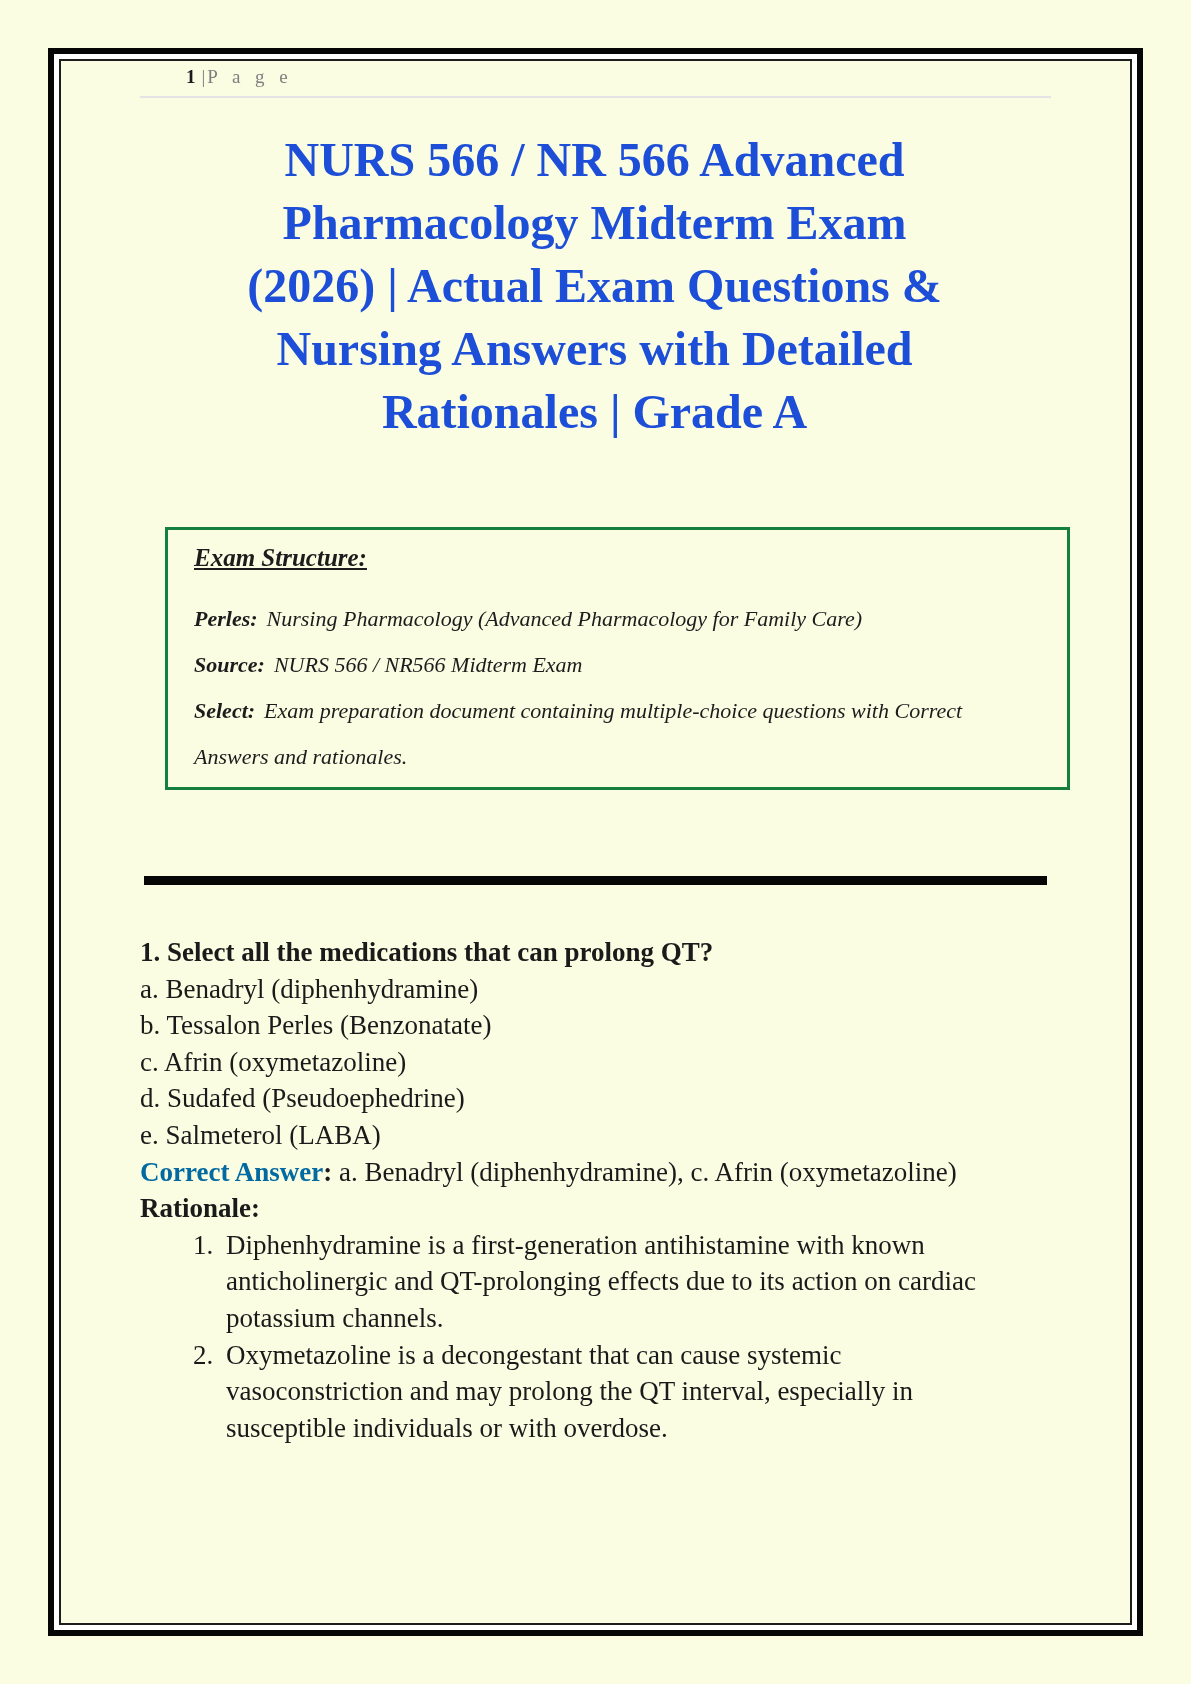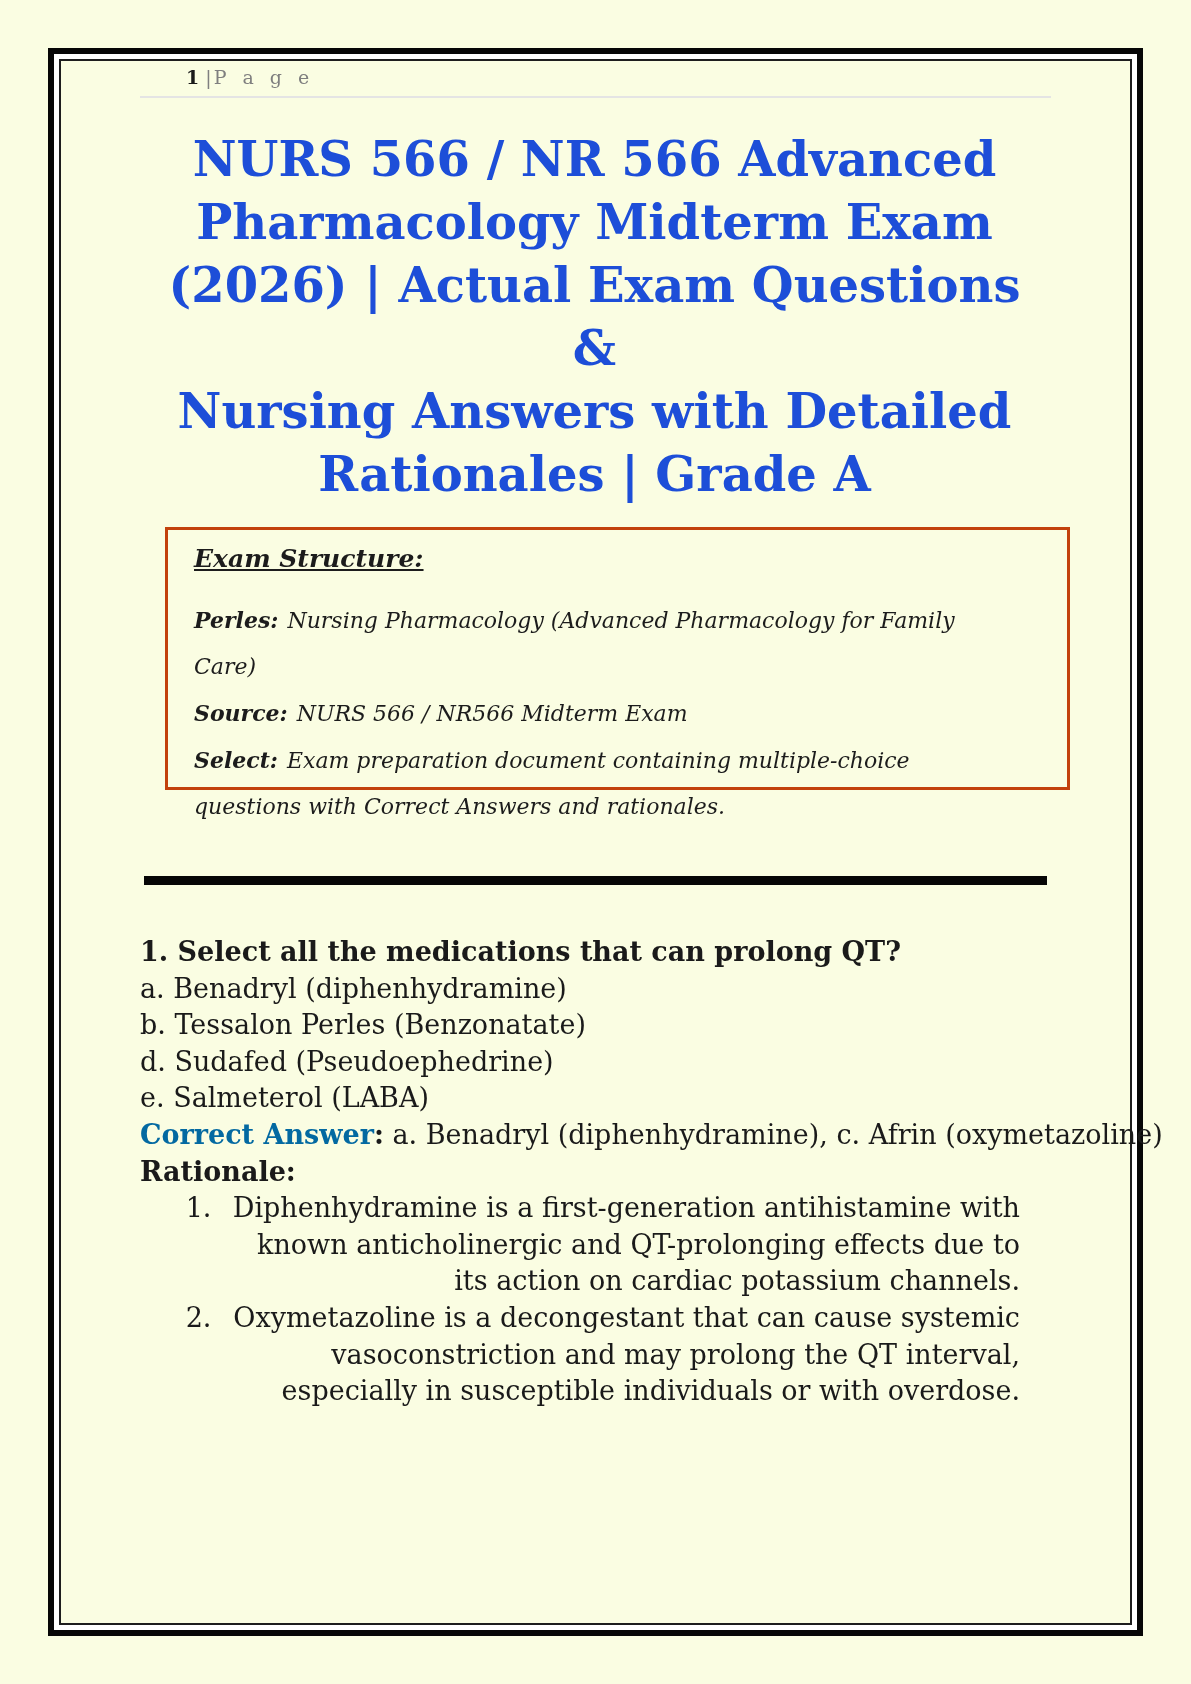--- a/index.html
+++ b/index.html
@@ -4,21 +4,21 @@
 <style>
   html,body { margin:0; padding:0; }
   body {
     width:1191px; height:1684px;
     background:#FAFDE2;
     font-family:"DejaVu Serif", serif;
     color:#1a1a1a;
     position:relative;
     overflow:hidden;
   }
-  .page { position:absolute; inset:0; }
+  .page { position:absolute; inset:0;font-family:Liberation Serif, serif; }
 
   
   .frame {
     position:absolute; left:48px; top:48px;
     width:1095px; height:1588px;
     box-sizing:border-box;
     border:6px solid #060606;
     background:#ffffff;
     z-index:1;
   }
@@ -49,21 +49,21 @@
     text-align:center;
     font-weight:bold; font-size:48px; line-height:63px;
     color:#1d4ed8;
   }
 
   
   .exam-box {
     position:absolute; left:165px; top:527px;
     width:905px; height:263px;
     box-sizing:border-box;
-    border:3px solid #c2410c;
+    border:3px solid #15803d;
     padding:14px 26px 10px 26px;
     font-style:italic;
     color:#1c1c1c;
   }
   .exam-heading {
     font-size:25px; font-weight:bold;
     text-decoration:underline;
     margin-bottom:24px;
   }
   .exam-field {
@@ -86,21 +86,21 @@
   }
   .q-heading { font-weight:bold; }
   .q-option  { font-weight:normal; }
   .answer-line { white-space:nowrap; }
   .answer-label { color:#0369a1; font-weight:bold; }
   .answer-colon { color:#1a1a1a; font-weight:bold; }
   .answer-text  { font-weight:normal; }
   .rationale-label { font-weight:bold; }
   ol.rationale {
     margin:0; box-sizing:border-box;
-    width:880px; padding-left:80px;text-align:right;
+    width:880px; padding-left:80px;
   }
   ol.rationale li { padding-left:6px; }
 </style>
 </head>
 <body>
 
 <div class="page">
 
   <div class="frame">
     <div class="frame-inner"></div>
@@ -133,20 +133,21 @@
         <span class="flabel">Select:</span><span class="fvalue">Exam preparation document containing multiple-choice questions with Correct Answers and rationales.</span>
       </div>
     </div>
 
     <div class="section-divider"></div>
 
     <div class="question-block">
       <div class="q-heading">1. Select all the medications that can prolong QT?</div>
       <div class="q-option">a. Benadryl (diphenhydramine)</div>
       <div class="q-option">b. Tessalon Perles (Benzonatate)</div>
+      <div class="q-option">c. Afrin (oxymetazoline)</div>
       <div class="q-option">d. Sudafed (Pseudoephedrine)</div>
       <div class="q-option">e. Salmeterol (LABA)</div>
       <div class="answer-line">
         <span class="answer-label">Correct Answer</span><span class="answer-colon">:</span>
         <span class="answer-text">a. Benadryl (diphenhydramine), c. Afrin (oxymetazoline)</span>
       </div>
       <div class="rationale-label">Rationale:</div>
       <ol class="rationale">
         <li>Diphenhydramine is a first-generation antihistamine with known anticholinergic and QT-prolonging effects due to its action on cardiac potassium channels.</li>
         <li>Oxymetazoline is a decongestant that can cause systemic vasoconstriction and may prolong the QT interval, especially in susceptible individuals or with overdose.</li>

